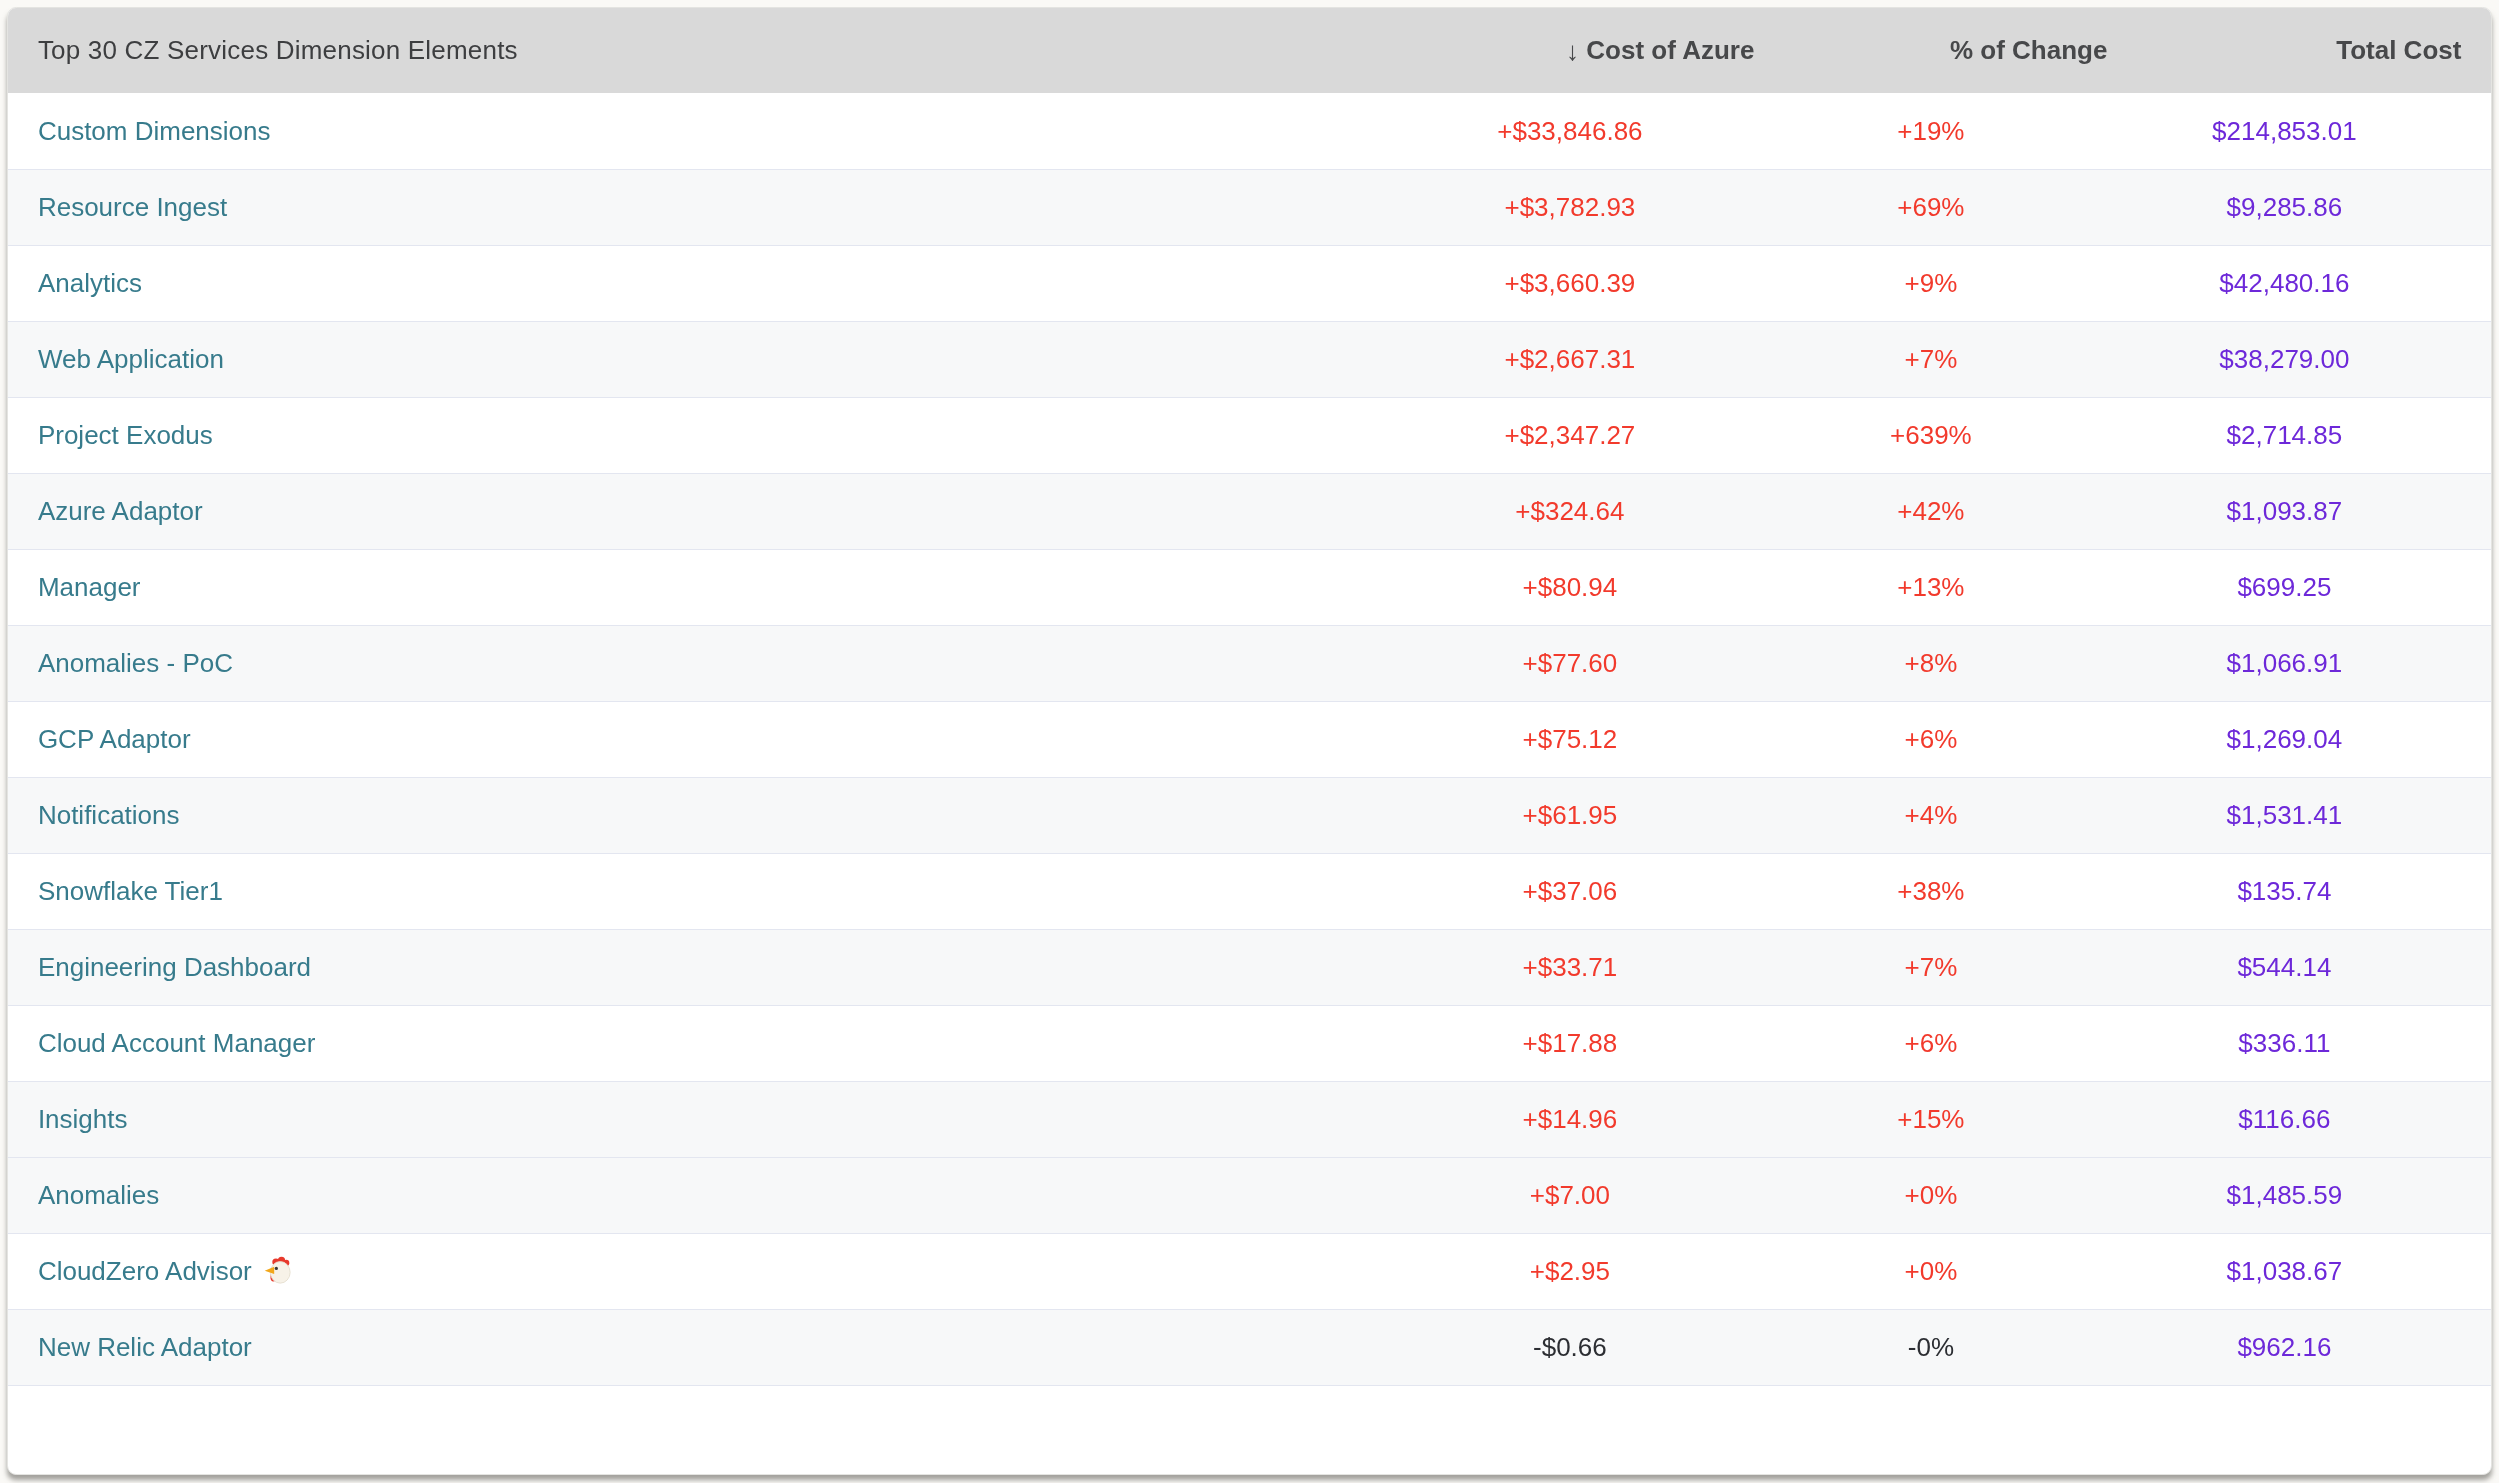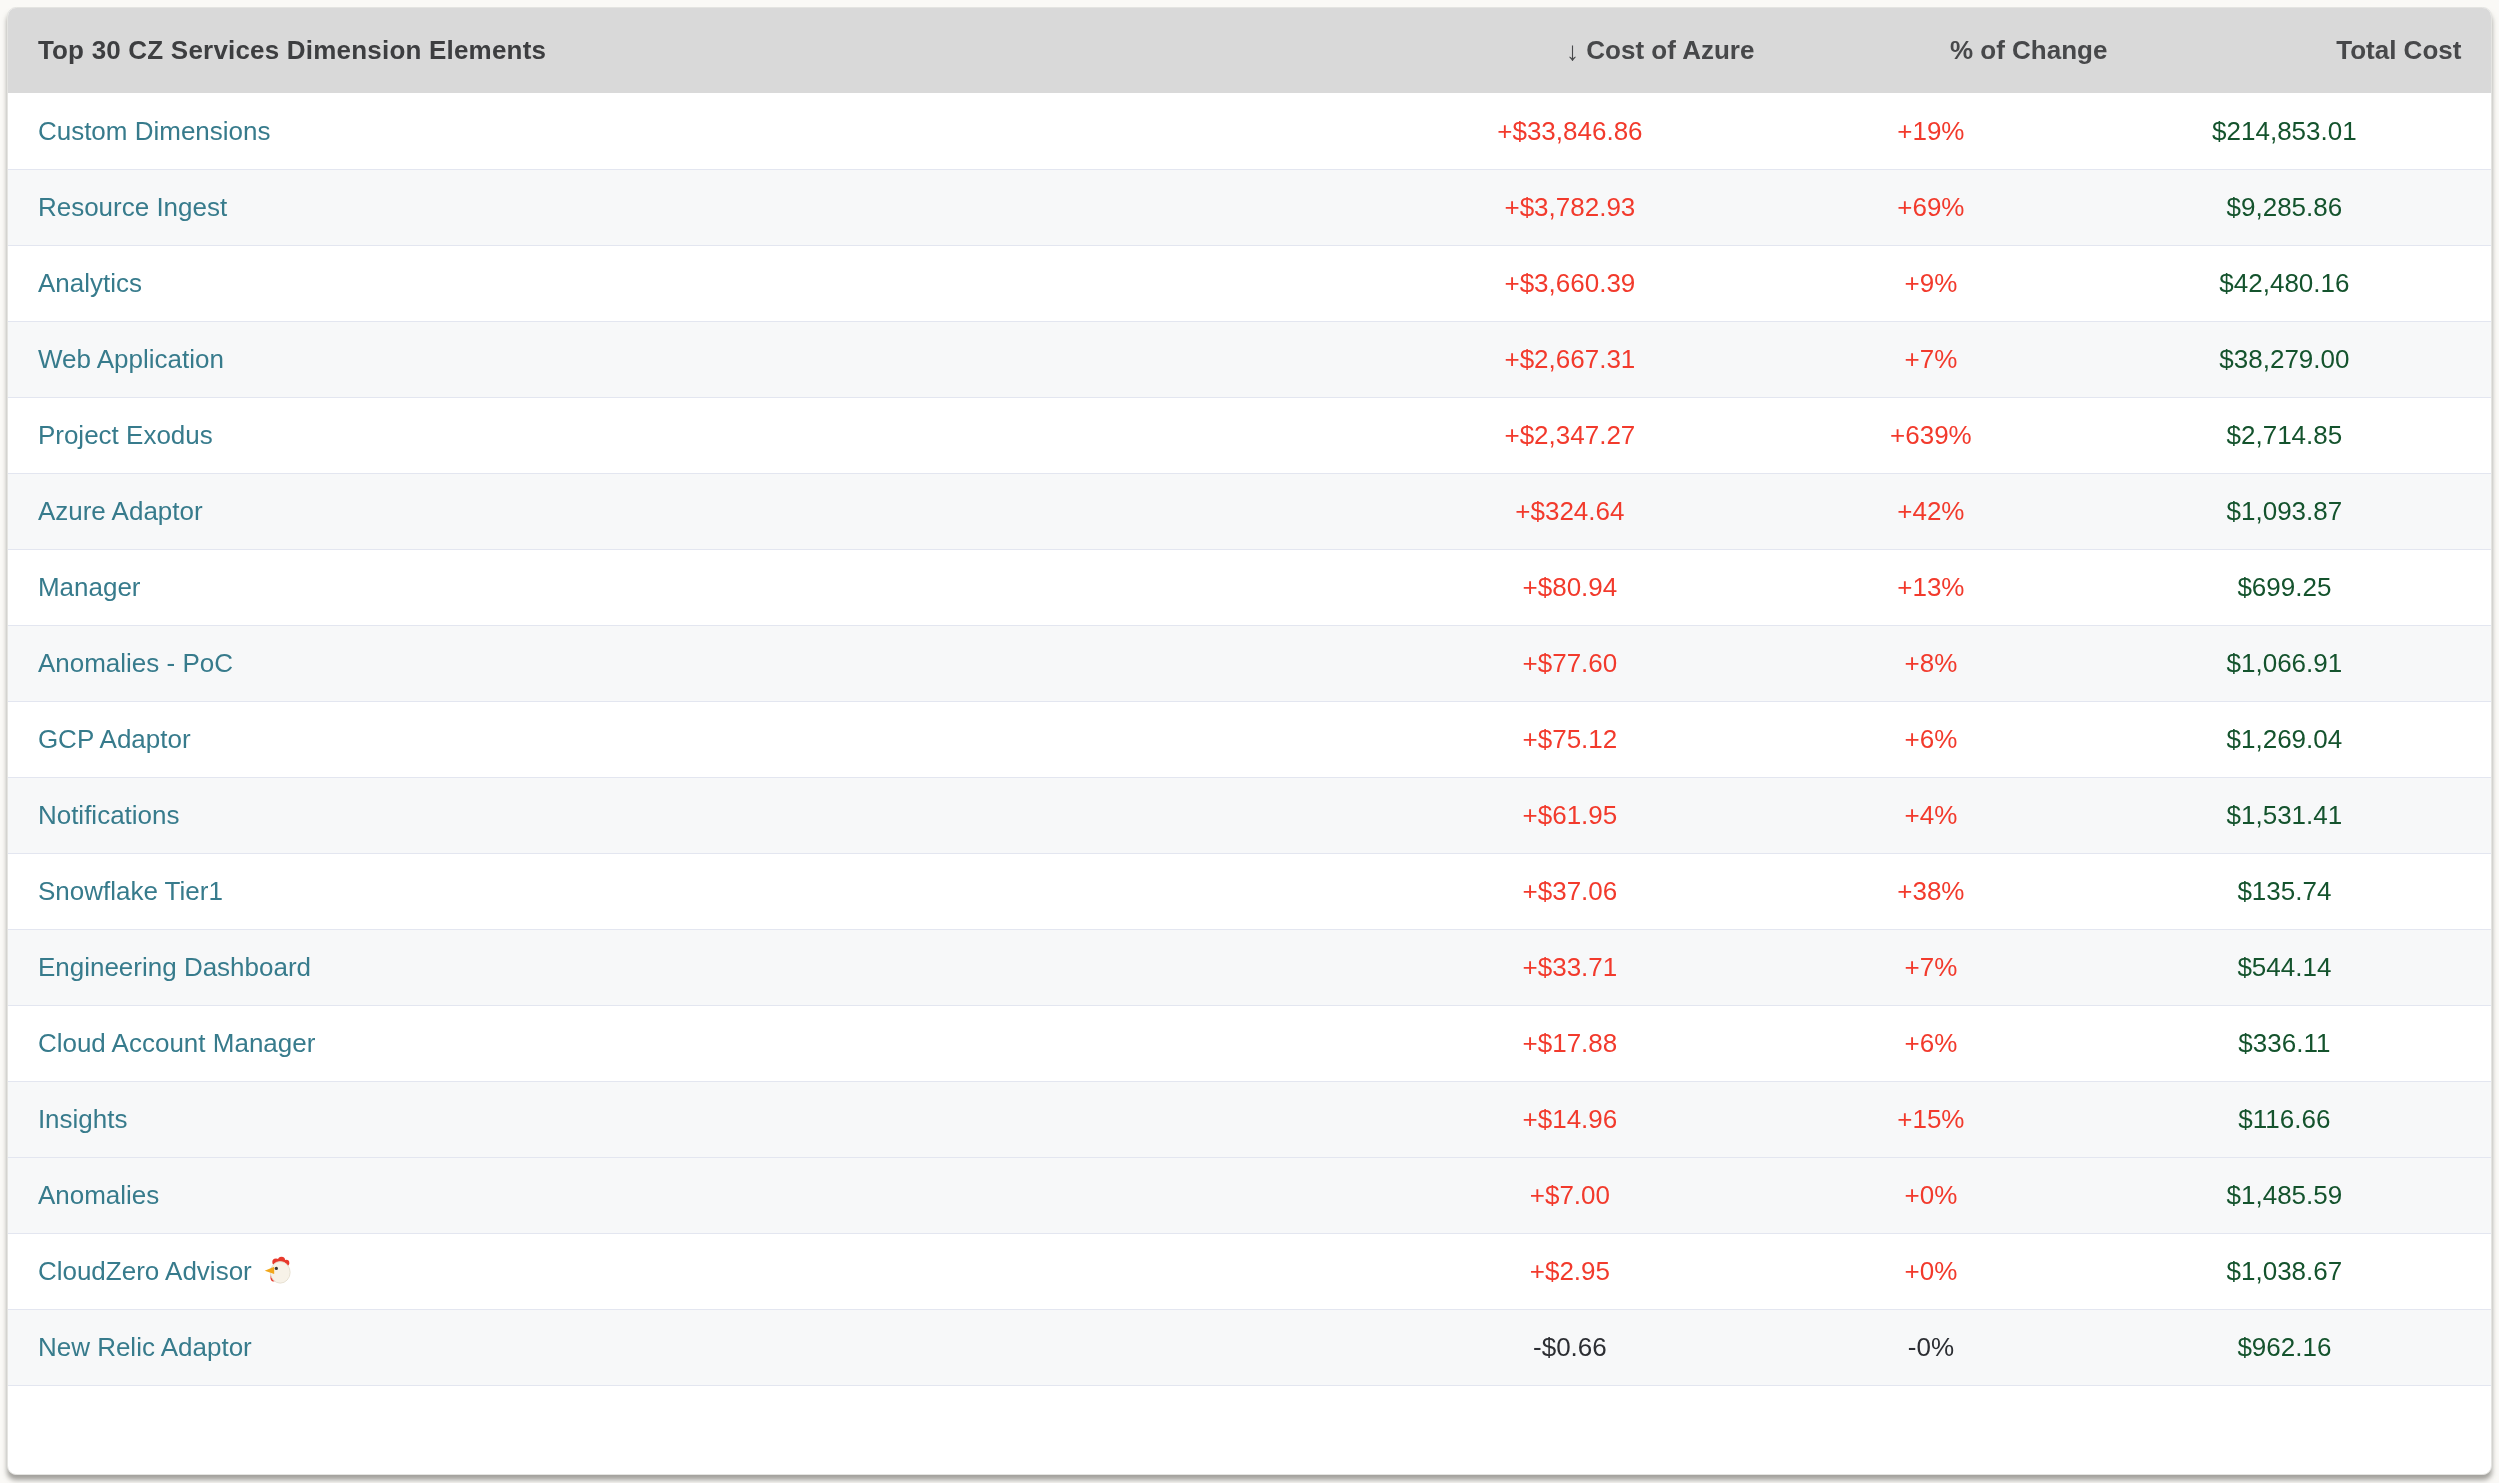--- a/index.html
+++ b/index.html
@@ -33,21 +33,21 @@
     align-items: center;
     padding: 0 30px 0 29.5px;
     box-sizing: border-box;
   }
   .table-header {
     height: 85px;
     background: #d9d9d9;
   }
   .table-header .title {
     font-size: 26px;
-    font-weight: 700;
+    font-weight: 400;
     color: #3d3e40;
     letter-spacing: 0.2px;
   }
   .table-header .col {
     font-size: 26px;
     font-weight: 700;
     color: #47484a;
     text-align: right;
     cursor: pointer;
     white-space: nowrap;
@@ -82,21 +82,21 @@
     display: inline-flex;
     align-items: center;
   }
   .val {
     font-size: 26px;
     text-align: center;
     white-space: nowrap;
   }
   .val.pos { color: #f23a2c; }
   .val.neg { color: #2c2e33; }
-  .val.total { color: #14532d; }
+  .val.total { color: #6d28d9; }
   .partial-row {
     height: 22px;
     background: #ffffff;
     border-top: 1.8px solid #e3e6f0;
   }
 </style>
 </head>
 <body>
 
 <div class="card">

